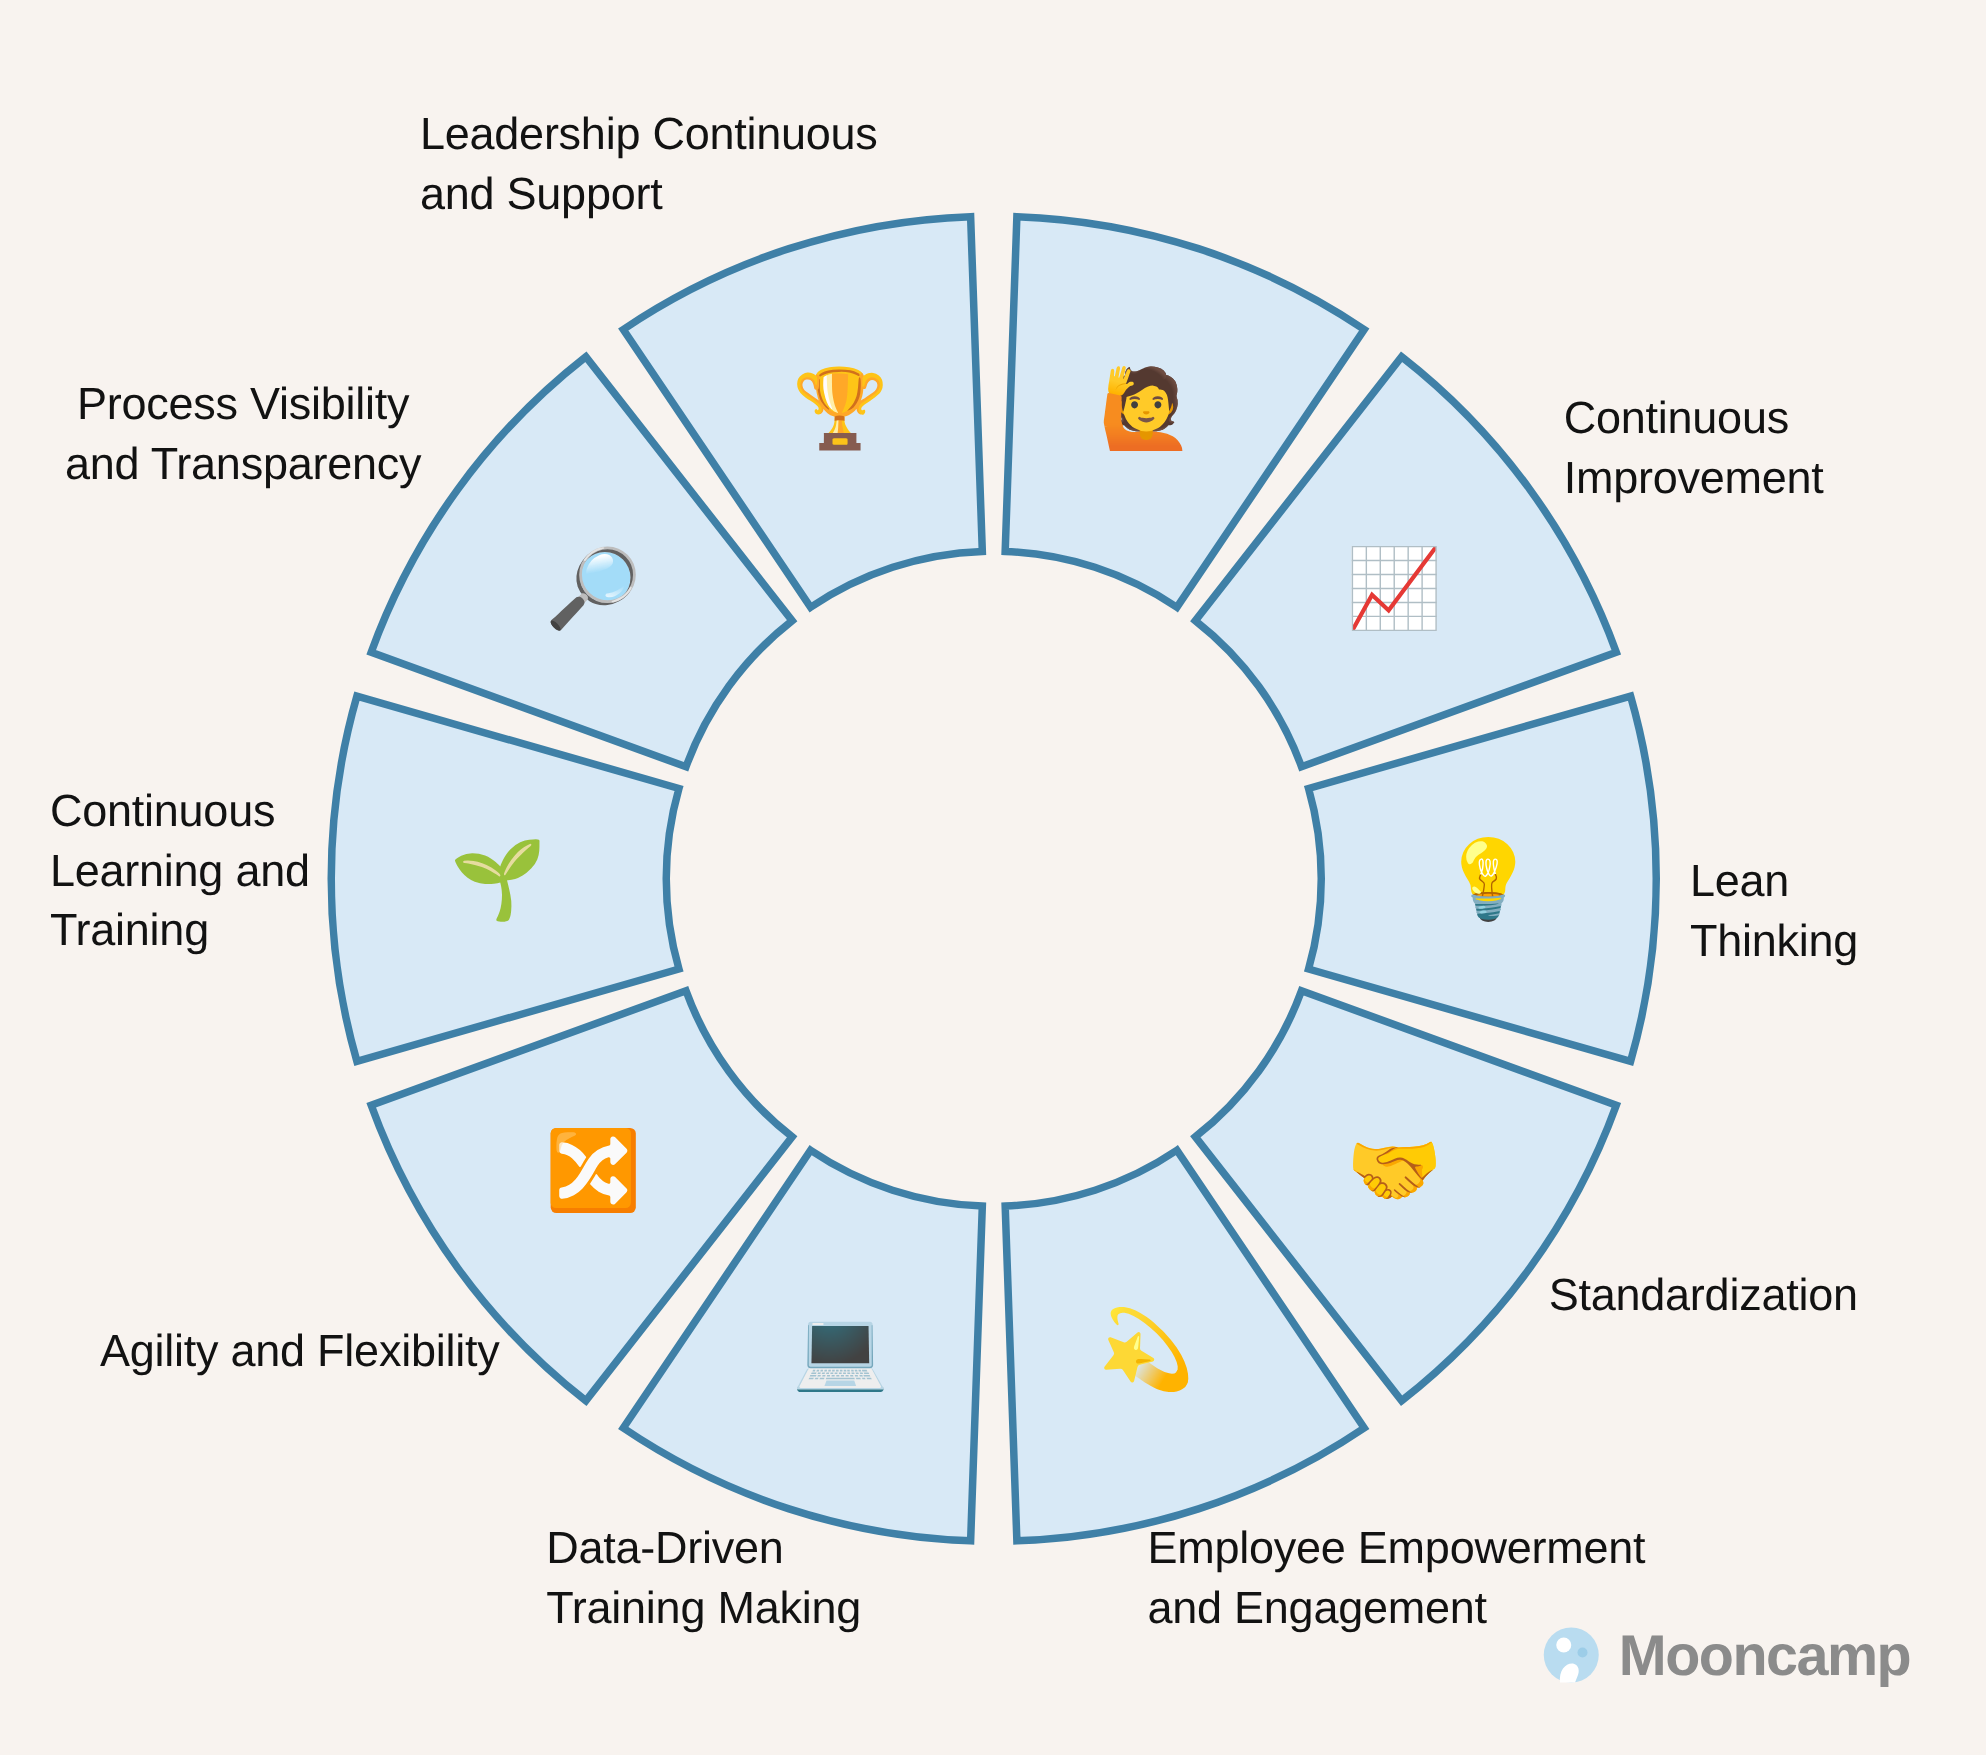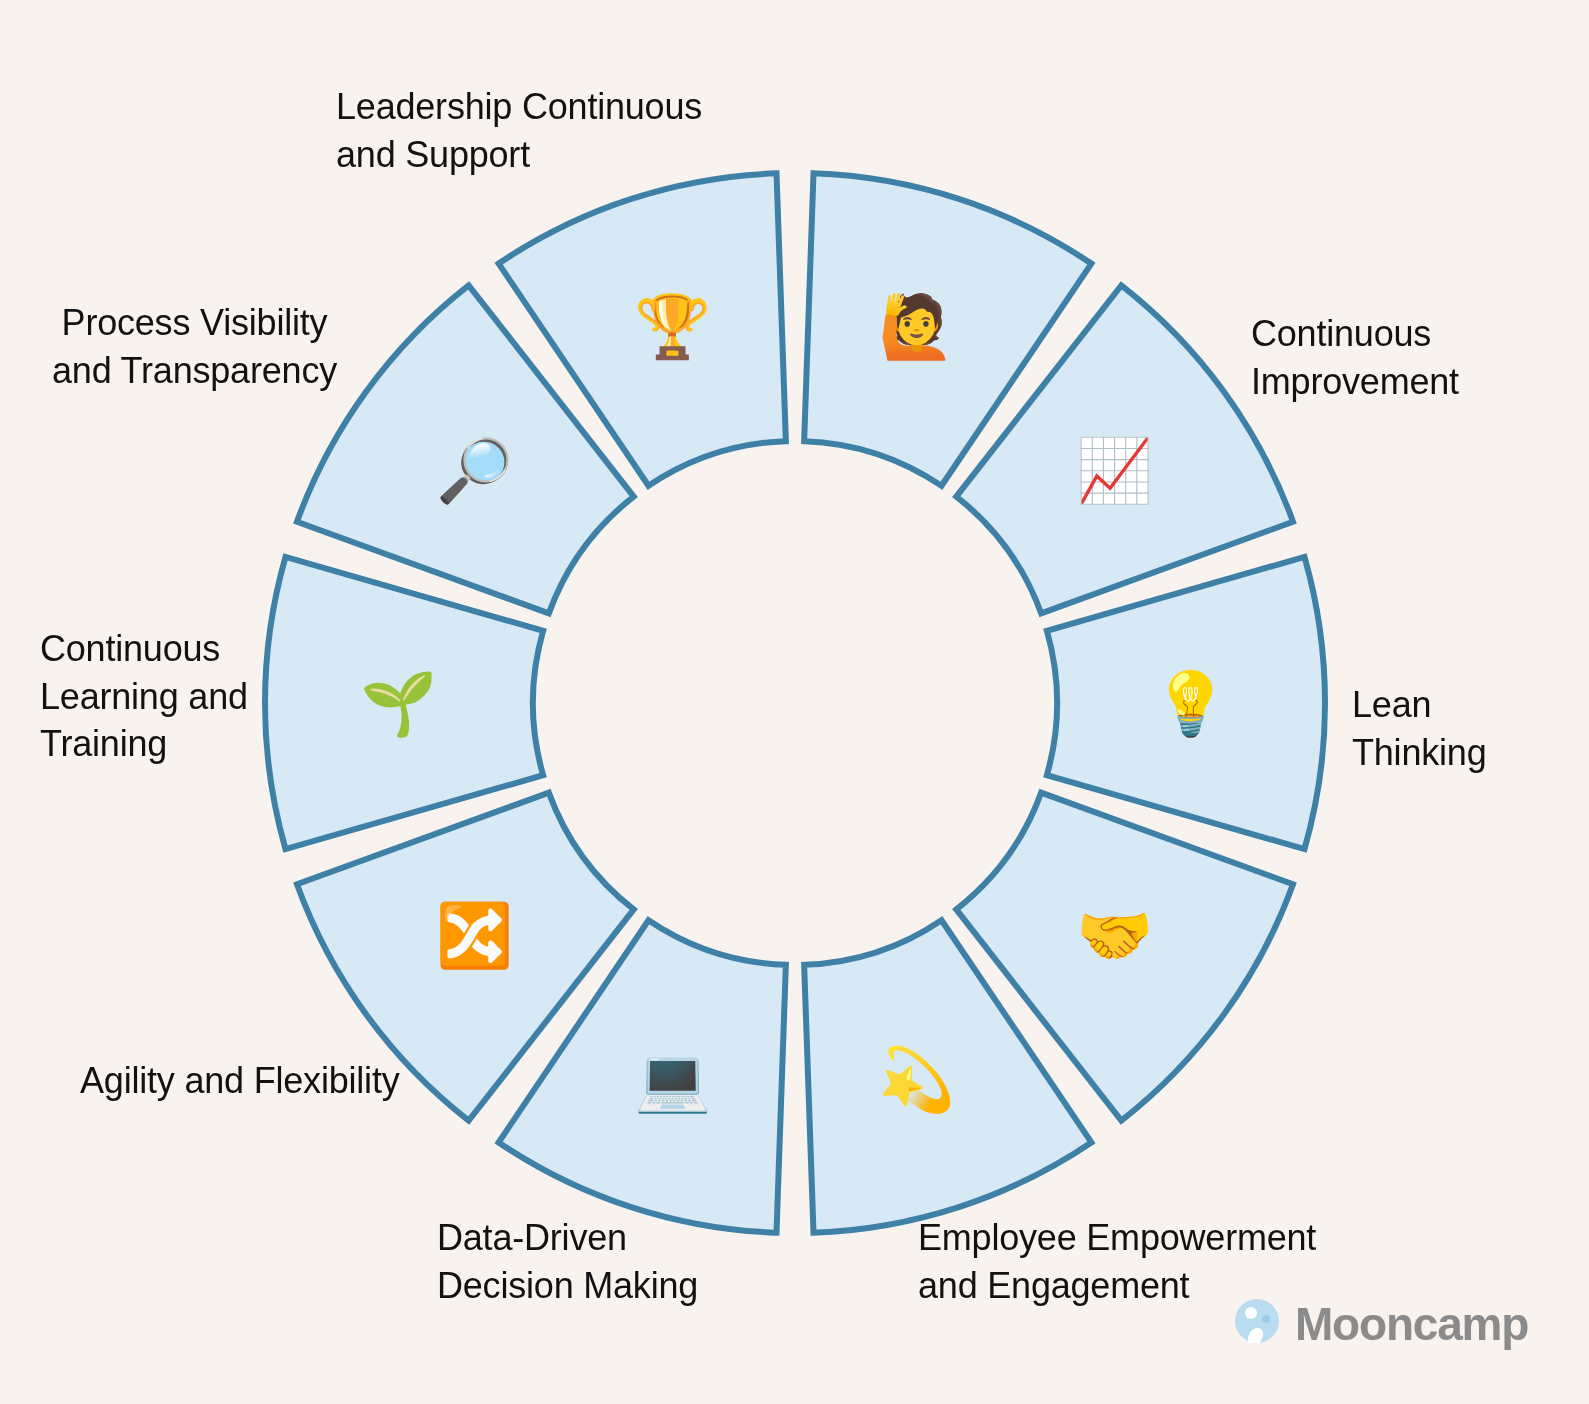--- a/index.html
+++ b/index.html
@@ -50,20 +50,21 @@
     white-space: pre-line;
     font-family: "Liberation Sans", sans-serif;
   }
   .lbl-left   { text-align: left; }
 
   #brand-logo {
     position: absolute;
     left: 1233px;
     top: 1297px;
     display: flex;
+    align-items: center;
     gap: 14px;
   }
   #brand-logo .moon-mark {
     width: 48px;
     height: 48px;
     flex: 0 0 48px;
   }
   #brand-logo .brand-word {
     font-size: 46px;
     color: #8b8b8b;
@@ -115,24 +116,25 @@
       </g>
       <g>
         <path class="seg-path" d="M 498.63 263.61 A 530 530 0 0 1 776.50 173.32 L 785.86 441.16 A 262 262 0 0 0 648.49 485.79 Z" fill="#d8e9f6" stroke="#3f80a7"></path>
         <text class="seg-emoji" x="672.6" y="326.4">🏆</text>
       </g>
     </svg>
     <div class="wheel-label lbl-left" style="left: 1251px; top: 310px;">Continuous
 Improvement</div>
     <div class="wheel-label lbl-left" style="left: 1352px; top: 637px; margin-top: 44px;">Lean
 Thinking</div>
+    <div class="wheel-label lbl-left" style="left: 1239px; top: 1012px;">Standardization</div>
     <div class="wheel-label lbl-left" style="left: 918px; top: 1214px;">Employee Empowerment
 and Engagement</div>
     <div class="wheel-label lbl-left" style="left: 437px; top: 1214px;">Data-Driven
-Decision Making</div>
+Training Making</div>
     <div class="wheel-label lbl-left" style="left: 80px; top: 1057px;">Agility and Flexibility</div>
     <div class="wheel-label lbl-left" style="left: 40px; top: 625px;">Continuous
 Learning and
 Training</div>
     <div class="wheel-label lbl-left" style="left: 52px; top: 299px; text-align: center;">Process Visibility
 and Transparency</div>
     <div class="wheel-label lbl-left" style="left: 336px; top: 83px;">Leadership Continuous
 and Support</div>
   </div>
 

